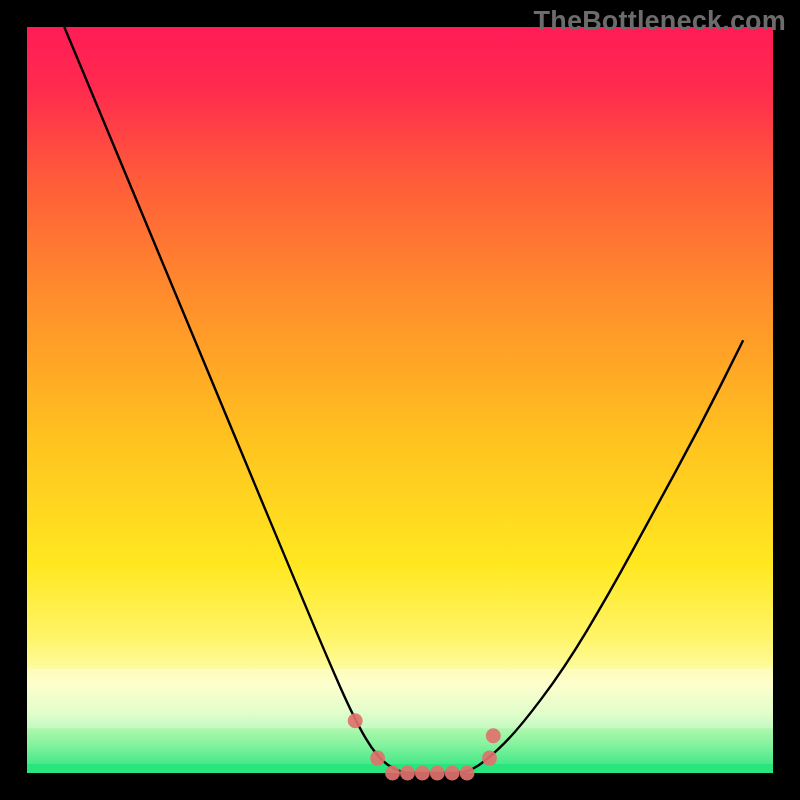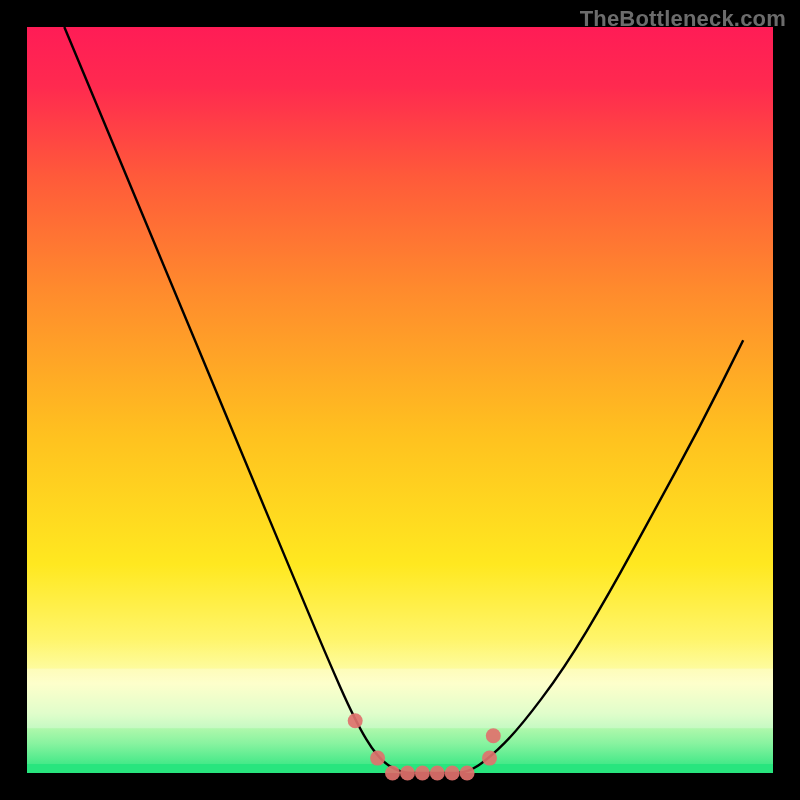--- a/index.html
+++ b/index.html
@@ -15,21 +15,21 @@
     position: relative;
     width: 800px;
     height: 800px;
     background: #000;
   }
   .watermark {
     position: absolute;
     top: 6px;
     right: 14px;
     color: #6c6c6c;
-    font-size: 22px;
+    font-size: 27px;
     font-weight: 600;
     letter-spacing: 0.2px;
     z-index: 5;
     user-select: none;
   }
   svg {
     position: absolute;
     top: 0;
     left: 0;
   }

